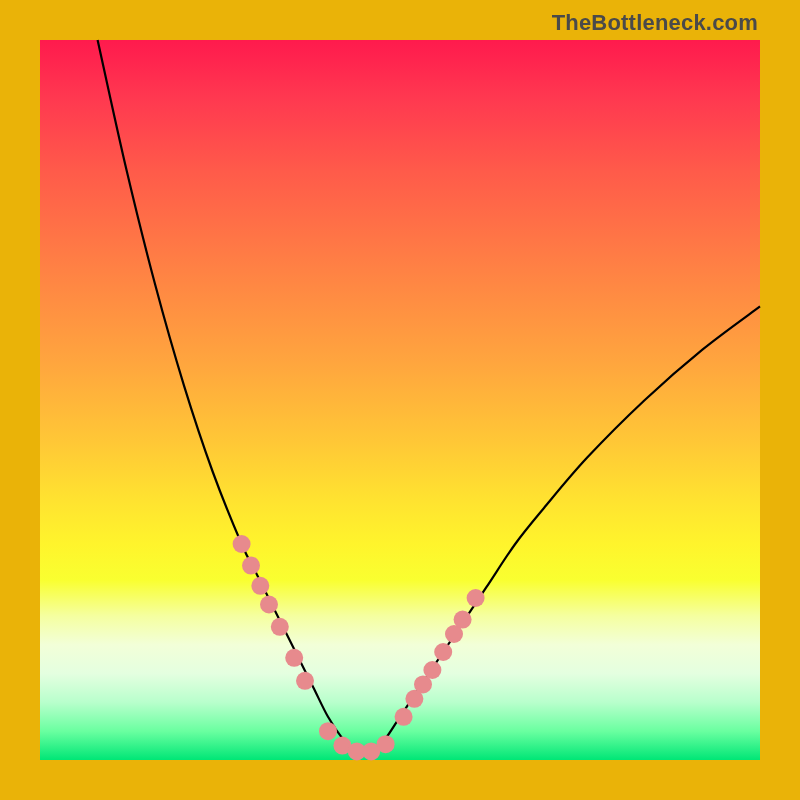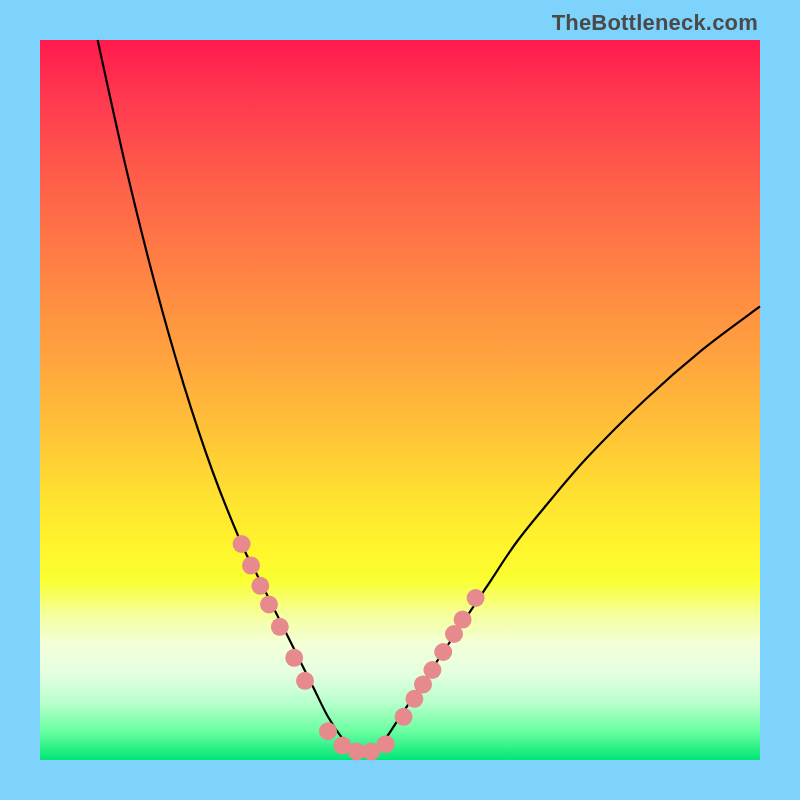--- a/index.html
+++ b/index.html
@@ -9,21 +9,21 @@
     height: 800px;
     background: #000;
     overflow: hidden;
   }
   .frame {
     position: absolute;
     left: 0;
     top: 0;
     width: 800px;
     height: 800px;
-    background: #7dd3fc;
+    background: #eab308;
     text-align: center;
   }
   .plot-area {
     position: absolute;
     left: 40px;
     top: 40px;
     width: 720px;
     height: 720px;
     
     background: linear-gradient(

